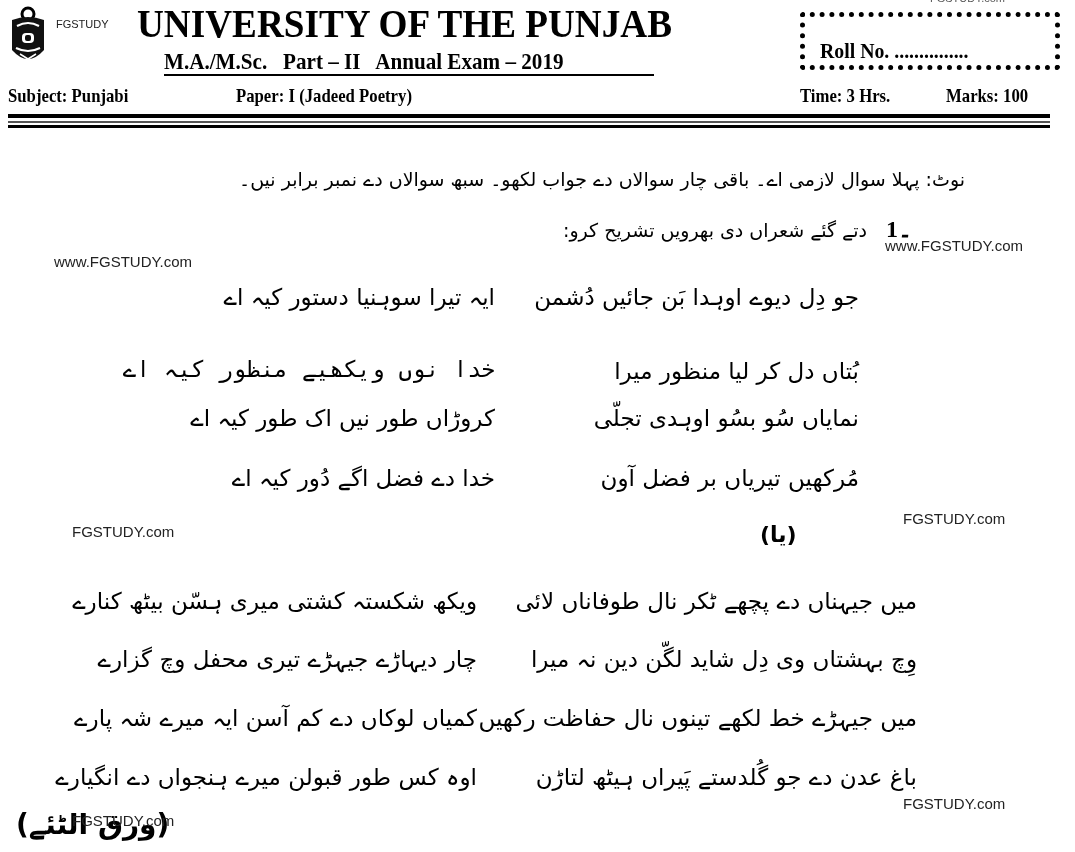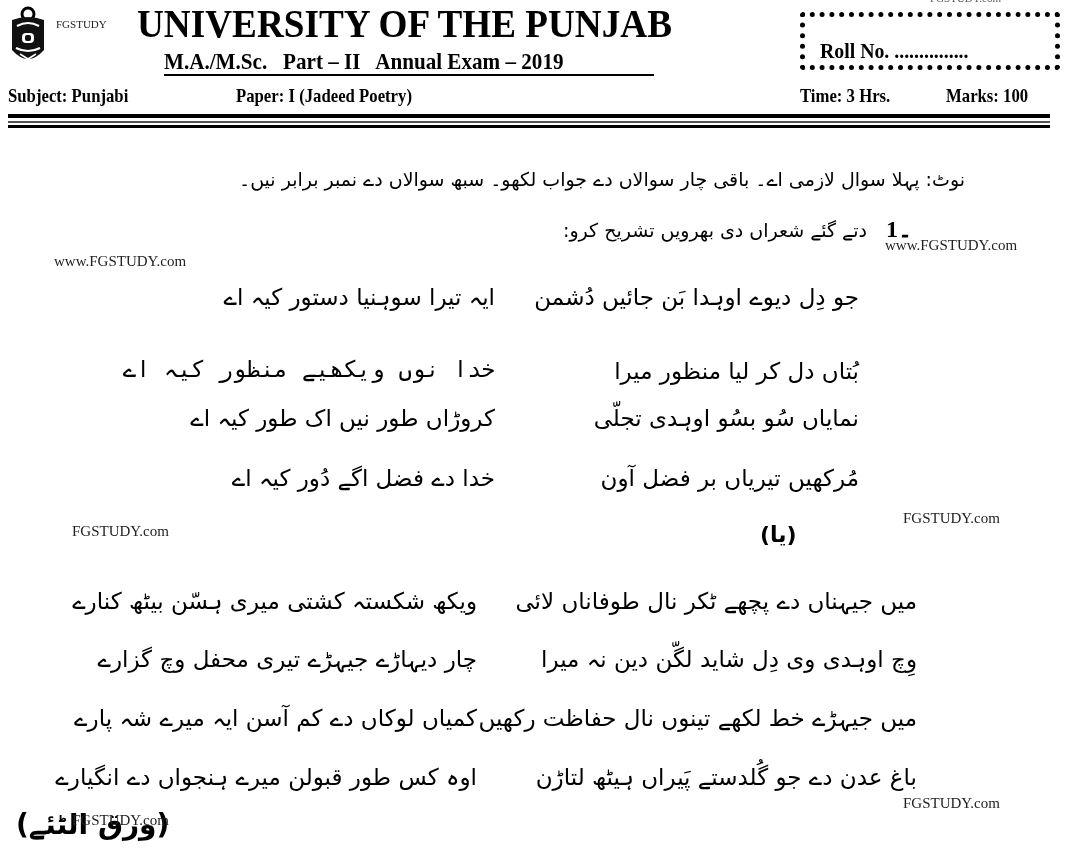--- a/index.html
+++ b/index.html
@@ -3,21 +3,21 @@
   <meta charset="utf-8">
   <style>
     html, body { margin: 0; padding: 0; }
     body {
       width: 1075px; height: 852px; background: #ffffff; color: #000;
       position: relative; overflow: hidden;
       font-family: "Liberation Serif", serif;
     }
     .abs { position: absolute; }
     .logo { left: 6px; top: 6px; width: 44px; height: 64px; }
-    .wm { font-family: Liberation Serif, serif; color: #222; font-weight: normal; }
+    .wm { font-family: Liberation Sans, sans-serif; color: #222; font-weight: normal; }
     .wm-sm { font-size: 11px; }
     .wm-md { font-size: 15px; }
     .title {
       left: 137px; top: 2px; font-size: 40px; font-weight: bold;
       letter-spacing: 0px; transform: scaleX(0.93); transform-origin: left top;
       white-space: nowrap; line-height: 44px;
     }
     .subtitle {
       left: 164px; top: 46px; font-size: 24px; font-weight: bold;
       white-space: nowrap; transform: scaleX(0.88); transform-origin: left top;
@@ -90,21 +90,21 @@
 <div class="abs urdu verse" style="right:216px;top:463px;">مُرکھیں تیریاں بر فضل آون</div>
 <div class="abs urdu verse" style="right:580px;top:463px;">خدا دے فضل اگے دُور کیہ اے</div>
 
 <div class="abs wm wm-md" style="left:72px;top:523px;">FGSTUDY.com</div>
 <div class="abs wm wm-md" style="left:903px;top:510px;">FGSTUDY.com</div>
 <div class="abs urdu alt-marker" style="left:760px;top:520px;">(یا)</div>
 
 <div class="abs urdu verse" style="right:158px;top:586px;">میں جیہناں دے پچھے ٹکر نال طوفاناں لائی</div>
 <div class="abs urdu verse" style="right:598px;top:586px;">ویکھ شکستہ کشتی میری ہسّن بیٹھ کنارے</div>
 
-<div class="abs urdu verse" style="right:158px;top:644px;">وِچ اوہدی وی دِل شاید لگّن دین نہ میرا</div>
+<div class="abs urdu verse" style="right:158px;top:644px;">وِچ بہشتاں وی دِل شاید لگّن دین نہ میرا</div>
 <div class="abs urdu verse" style="right:598px;top:644px;">چار دیہاڑے جیہڑے تیری محفل وچ گزارے</div>
 
 <div class="abs urdu verse" style="right:158px;top:703px;">میں جیہڑے خط لکھے تینوں نال حفاظت رکھیں</div>
 <div class="abs urdu verse" style="right:598px;top:703px;">کمیاں لوکاں دے کم آسن ایہ میرے شہ پارے</div>
 
 <div class="abs urdu verse" style="right:158px;top:762px;">باغ عدن دے جو گُلدستے پَیراں ہیٹھ لتاڑن</div>
 <div class="abs urdu verse" style="right:598px;top:762px;">اوہ کس طور قبولن میرے ہنجواں دے انگیارے</div>
 
 <div class="abs wm wm-md" style="left:903px;top:795px;">FGSTUDY.com</div>
 

